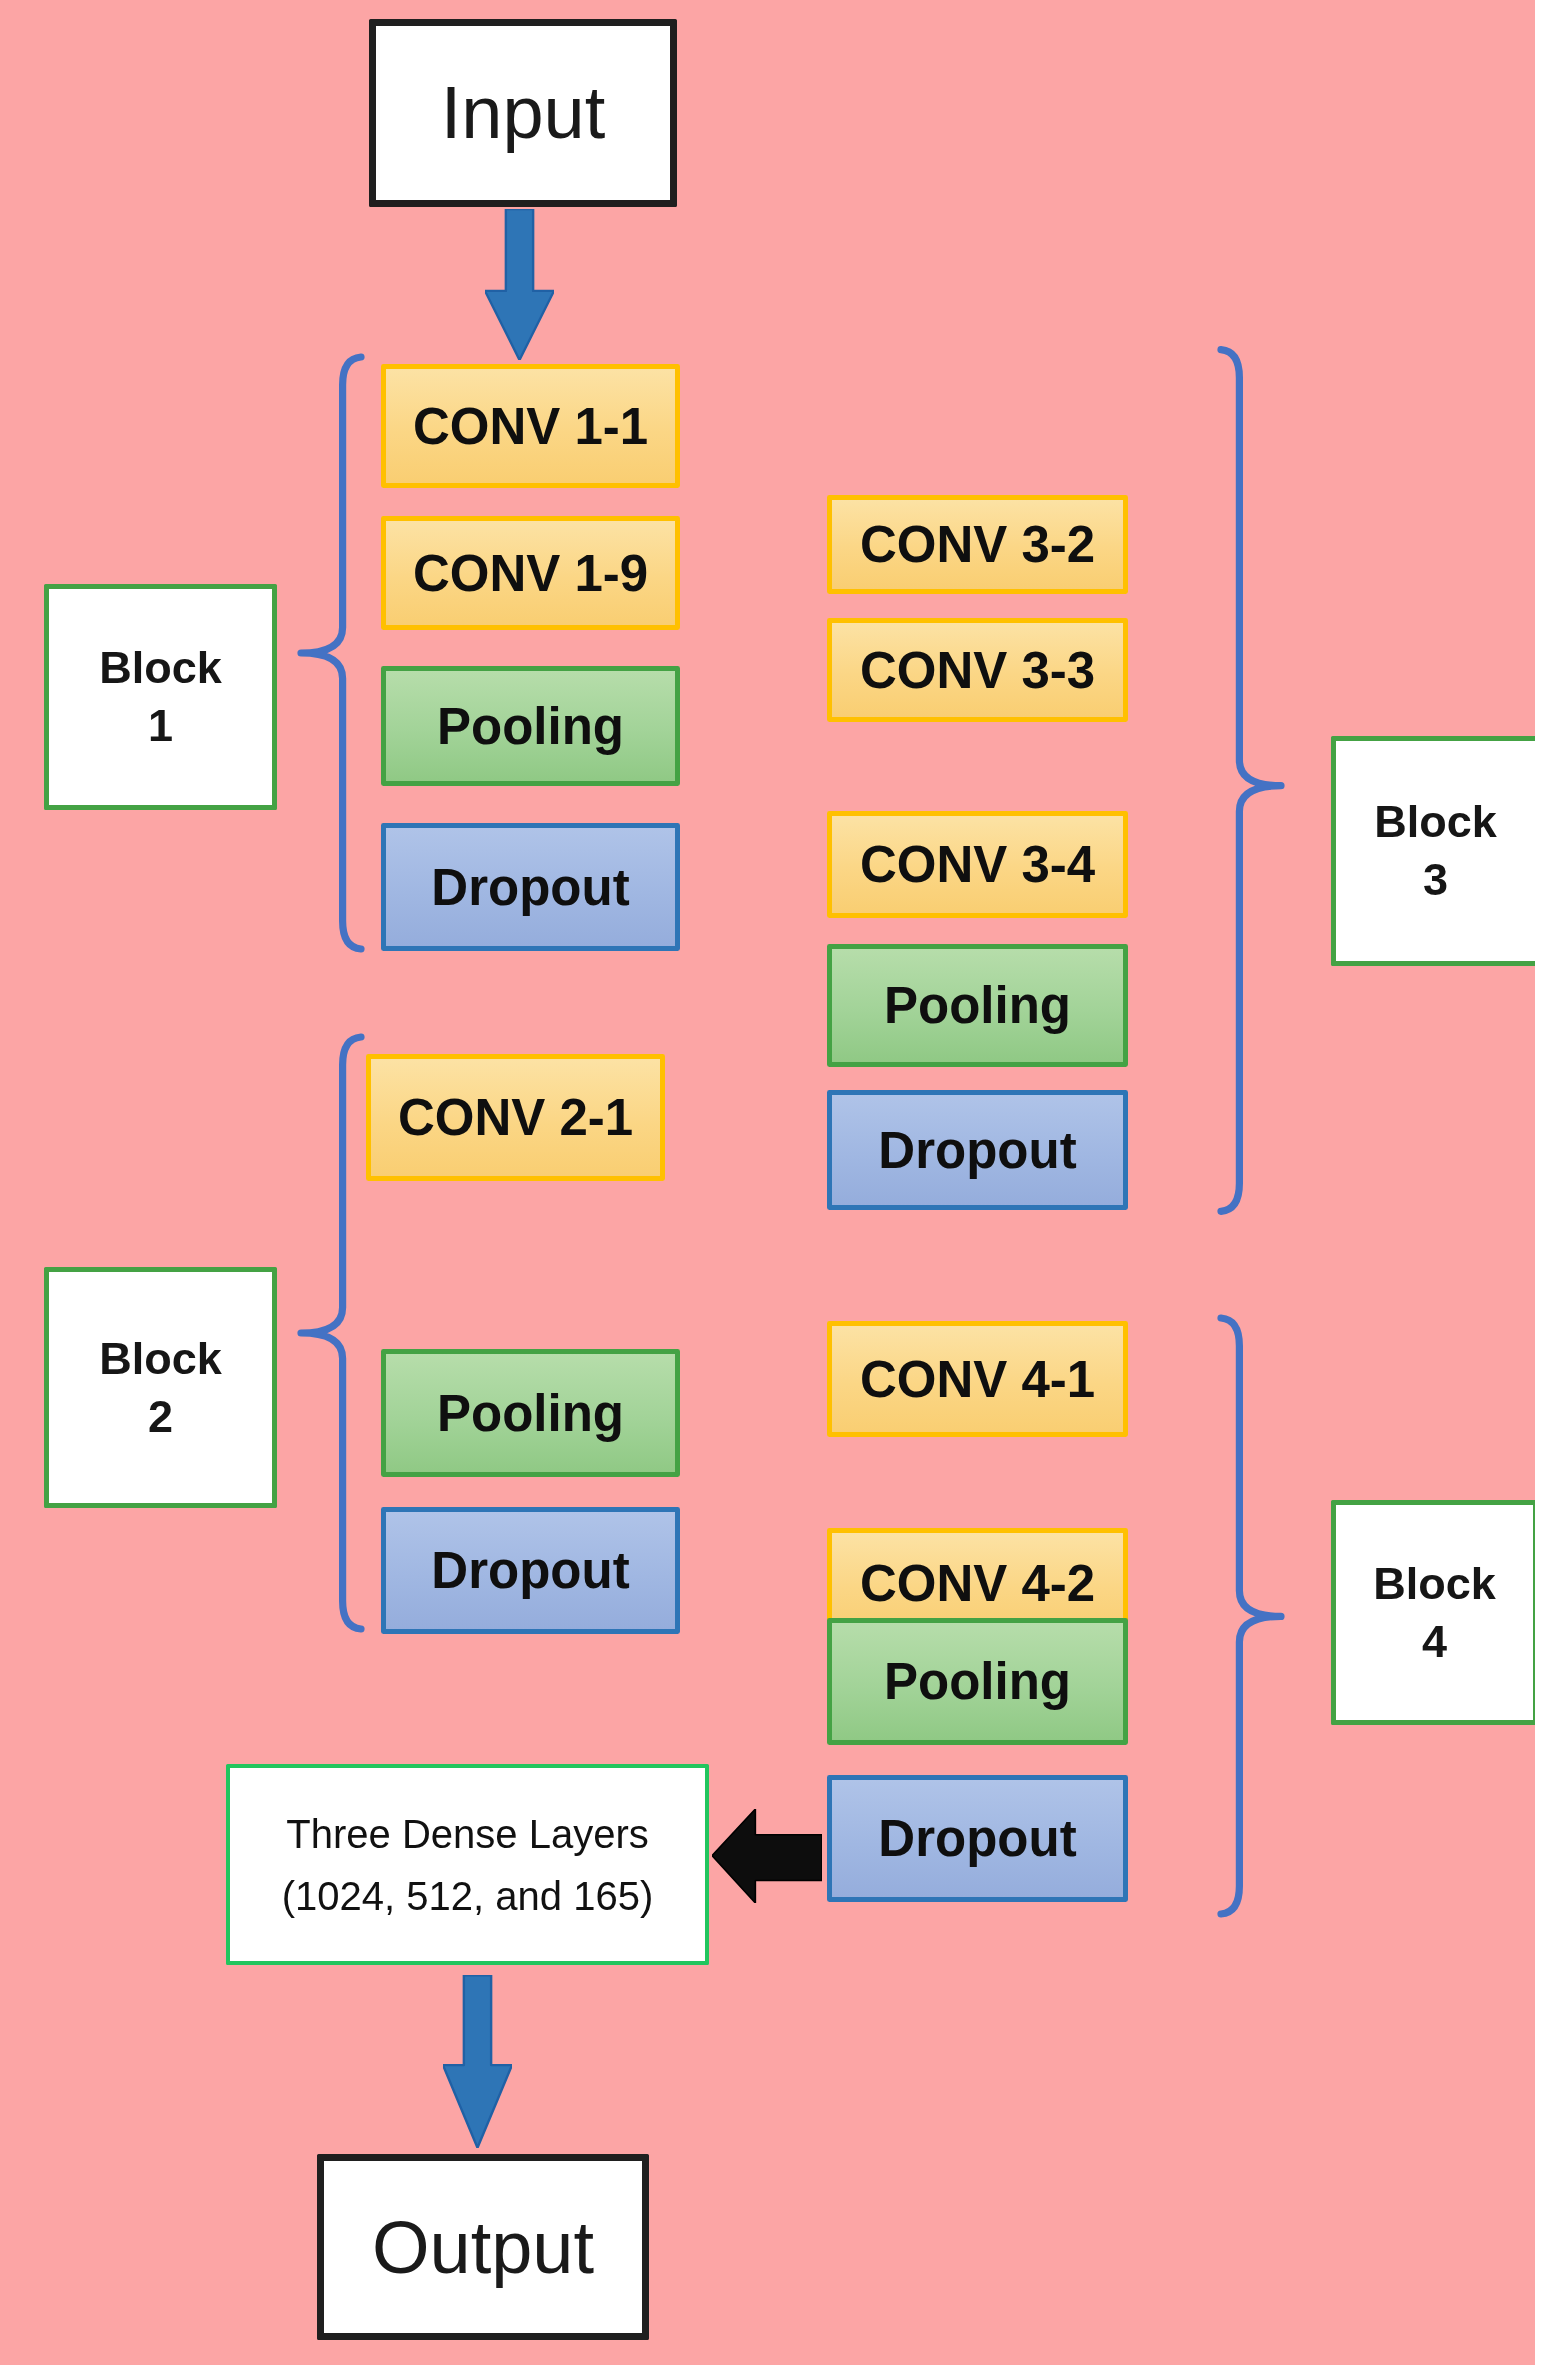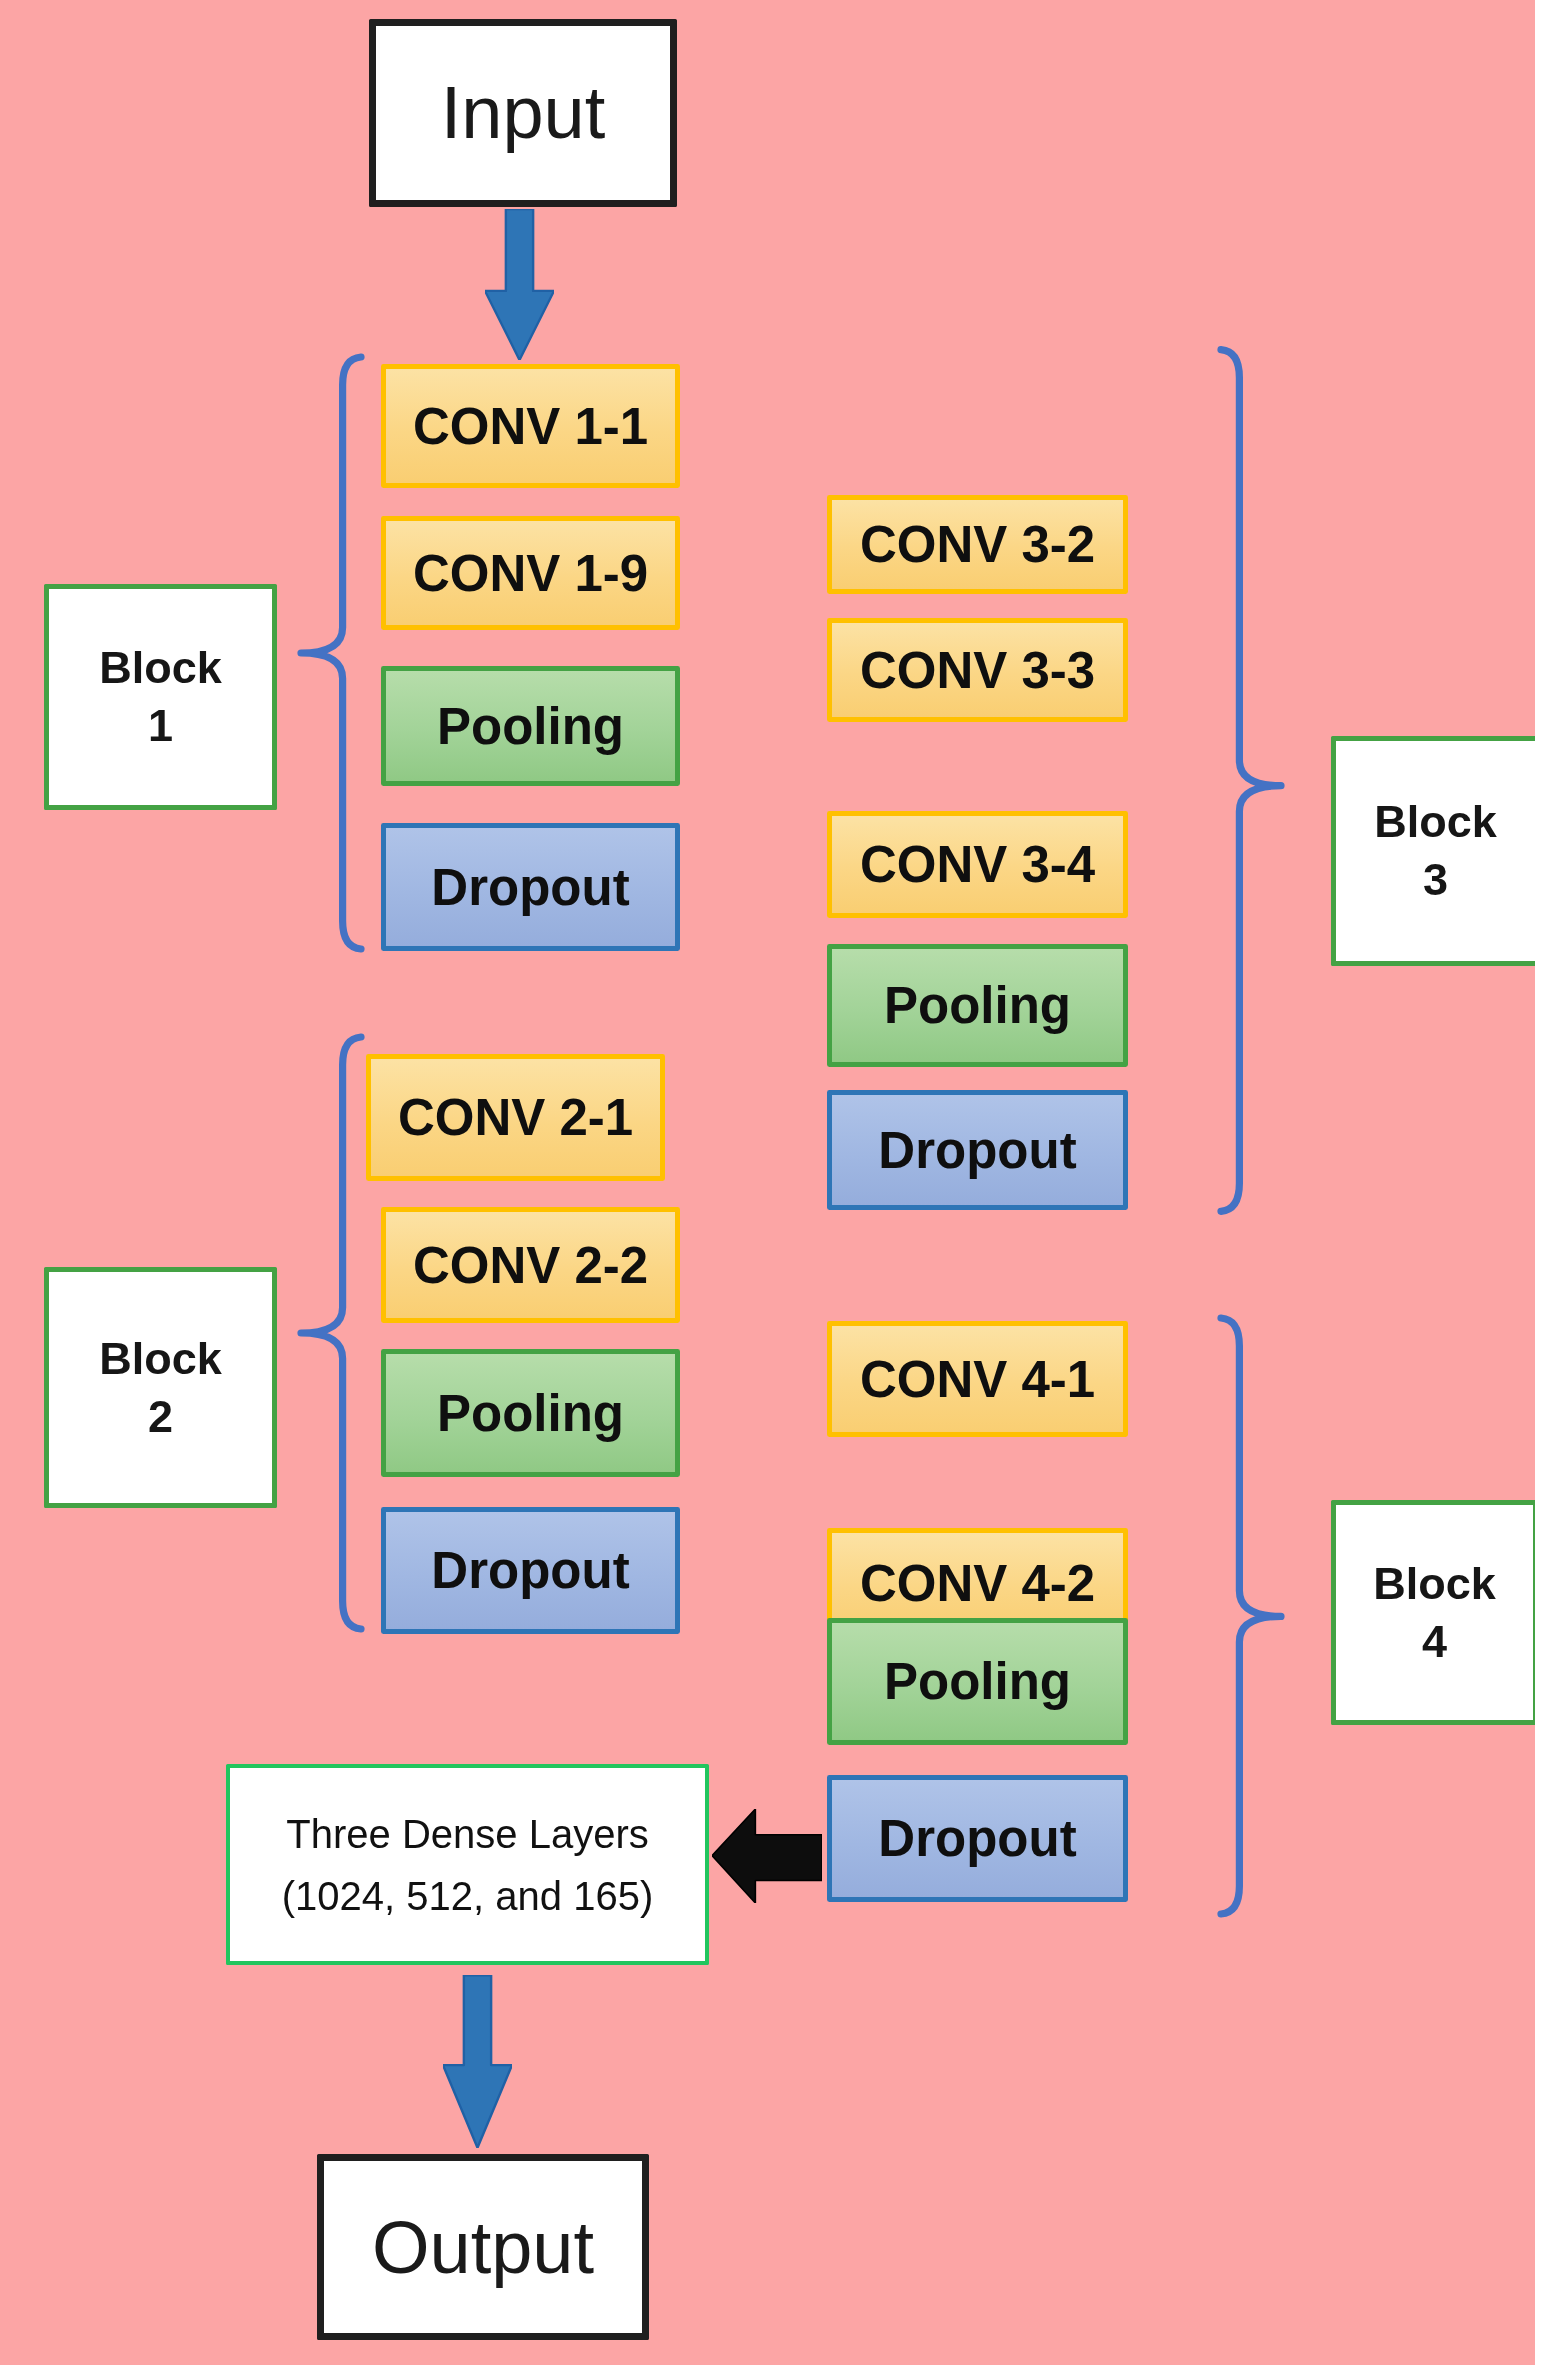--- a/index.html
+++ b/index.html
@@ -49,21 +49,20 @@
       <polygon points="26,0 60,0 60,102 86,102 43,188 0,102 26,102" fill="#2E75B6" stroke="#2061A5" stroke-width="3" stroke-linejoin="round"></polygon>
     </svg>
   </div>
 
   <div class="box layer conv" style="left:381px;top:364px;width:299px;height:124px;">CONV 1-1</div>
   <div class="box layer conv" style="left:381px;top:516px;width:299px;height:114px;">CONV 1-9</div>
   <div class="box layer pool" style="left:381px;top:666px;width:299px;height:120px;">Pooling</div>
   <div class="box layer drop" style="left:381px;top:823px;width:299px;height:128px;">Dropout</div>
 
   <div class="box layer conv" style="left:366px;top:1054px;width:299px;height:127px;">CONV 2-1</div>
-  <div class="box layer conv" style="left:381px;top:1207px;width:299px;height:116px;">CONV 2-2</div>
   <div class="box layer pool" style="left:381px;top:1349px;width:299px;height:128px;">Pooling</div>
   <div class="box layer drop" style="left:381px;top:1507px;width:299px;height:127px;">Dropout</div>
 
   <div class="box layer conv" style="left:827px;top:495px;width:301px;height:99px;">CONV 3-2</div>
   <div class="box layer conv" style="left:827px;top:618px;width:301px;height:104px;">CONV 3-3</div>
   <div class="box layer conv" style="left:827px;top:811px;width:301px;height:107px;">CONV 3-4</div>
   <div class="box layer pool" style="left:827px;top:944px;width:301px;height:123px;">Pooling</div>
   <div class="box layer drop" style="left:827px;top:1090px;width:301px;height:120px;">Dropout</div>
 
   <div class="box layer conv" style="left:827px;top:1321px;width:301px;height:116px;">CONV 4-1</div>

